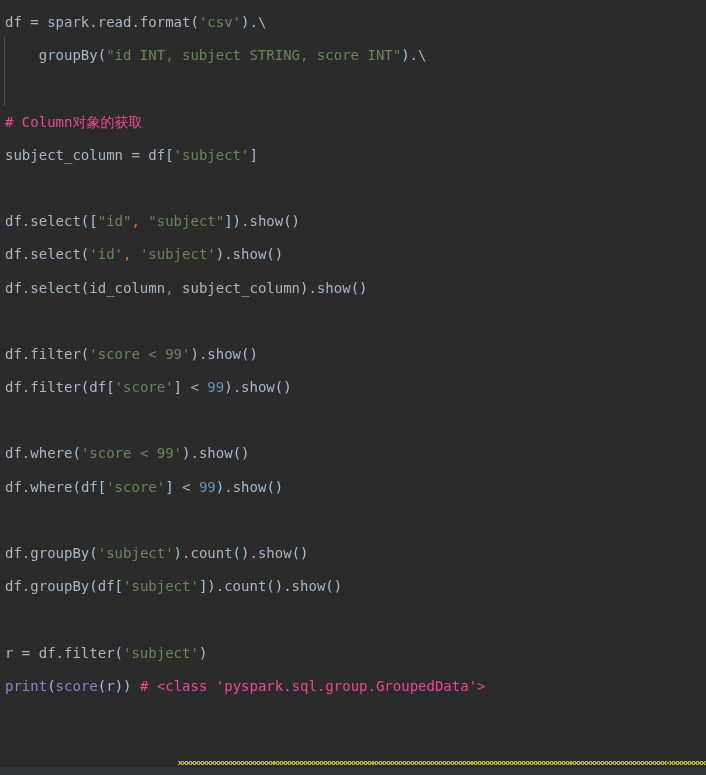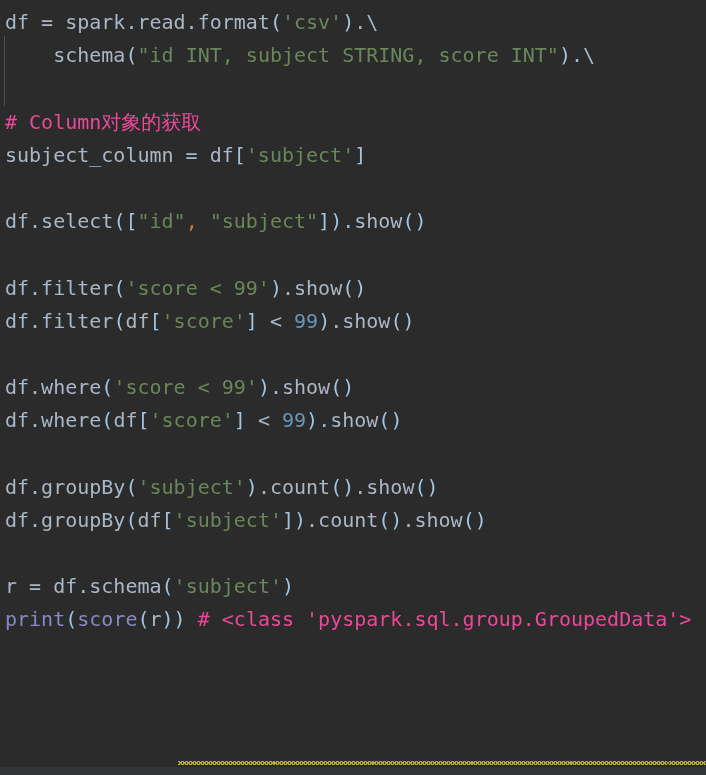--- a/index.html
+++ b/index.html
@@ -27,21 +27,21 @@
     left: 0;
     top: 0;
     width: 706px;
     padding-top: 6px;
     box-sizing: border-box;
   }
   .code-line {
     height: 33.2px;
     line-height: 33.2px;
     white-space: pre;
-    font-size: 20px;
+    font-size: 14px;
     letter-spacing: 0px;
     padding-left: 5px;
     box-sizing: border-box;
     position: relative;
   }
   .code-line .seg { white-space: pre; }
 
   
   .t-default  { color: #a9b7c6; }
   .t-string   { color: #6a8759; }
@@ -87,35 +87,37 @@
     height: 8px;
     background: #313335;
   }
 </style>
 </head>
 <body>
 
 <div id="editor">
   <div class="code-area">
       <div class="code-line"><span class="seg t-default">df = spark.read.format</span><span class="seg t-paren">(</span><span class="seg t-string">'csv'</span><span class="seg t-paren">)</span><span class="seg t-default">.\</span></div>
-      <div class="code-line"><span class="seg t-default">    schema</span><span class="seg t-paren">(</span><span class="seg t-string">"id INT, subject STRING, score INT"</span><span class="seg t-paren">)</span><span class="seg t-default">.\</span></div>
+      <div class="code-line"><span class="seg t-default">    groupBy</span><span class="seg t-paren">(</span><span class="seg t-string">"id INT, subject STRING, score INT"</span><span class="seg t-paren">)</span><span class="seg t-default">.\</span></div>
       <div class="code-line">&nbsp;</div>
       <div class="code-line"><span class="seg t-comment"># Column对象的获取</span></div>
       <div class="code-line"><span class="seg t-default">subject_column = df</span><span class="seg t-paren">[</span><span class="seg t-string">'subject'</span><span class="seg t-paren">]</span></div>
       <div class="code-line">&nbsp;</div>
       <div class="code-line"><span class="seg t-default">df.select</span><span class="seg t-paren">([</span><span class="seg t-string">"id"</span><span class="seg t-comma">,</span><span class="seg t-default"> </span><span class="seg t-string">"subject"</span><span class="seg t-paren">])</span><span class="seg t-default">.show</span><span class="seg t-paren">()</span></div>
+      <div class="code-line"><span class="seg t-default">df.select</span><span class="seg t-paren">(</span><span class="seg t-string">'id'</span><span class="seg t-comma">,</span><span class="seg t-default"> </span><span class="seg t-string">'subject'</span><span class="seg t-paren">)</span><span class="seg t-default">.show</span><span class="seg t-paren">()</span></div>
+      <div class="code-line"><span class="seg t-default">df.select</span><span class="seg t-paren">(</span><span class="seg t-default">id_column</span><span class="seg t-comma">,</span><span class="seg t-default"> subject_column</span><span class="seg t-paren">)</span><span class="seg t-default">.show</span><span class="seg t-paren">()</span></div>
       <div class="code-line">&nbsp;</div>
       <div class="code-line"><span class="seg t-default">df.filter</span><span class="seg t-paren">(</span><span class="seg t-string">'score &lt; 99'</span><span class="seg t-paren">)</span><span class="seg t-default">.show</span><span class="seg t-paren">()</span></div>
       <div class="code-line"><span class="seg t-default">df.filter</span><span class="seg t-paren">(</span><span class="seg t-default">df</span><span class="seg t-paren">[</span><span class="seg t-string">'score'</span><span class="seg t-paren">]</span><span class="seg t-default"> &lt; </span><span class="seg t-number">99</span><span class="seg t-paren">)</span><span class="seg t-default">.show</span><span class="seg t-paren">()</span></div>
       <div class="code-line">&nbsp;</div>
       <div class="code-line"><span class="seg t-default">df.where</span><span class="seg t-paren">(</span><span class="seg t-string">'score &lt; 99'</span><span class="seg t-paren">)</span><span class="seg t-default">.show</span><span class="seg t-paren">()</span></div>
       <div class="code-line"><span class="seg t-default">df.where</span><span class="seg t-paren">(</span><span class="seg t-default">df</span><span class="seg t-paren">[</span><span class="seg t-string">'score'</span><span class="seg t-paren">]</span><span class="seg t-default"> &lt; </span><span class="seg t-number">99</span><span class="seg t-paren">)</span><span class="seg t-default">.show</span><span class="seg t-paren">()</span></div>
       <div class="code-line">&nbsp;</div>
       <div class="code-line"><span class="seg t-default">df.groupBy</span><span class="seg t-paren">(</span><span class="seg t-string">'subject'</span><span class="seg t-paren">)</span><span class="seg t-default">.count</span><span class="seg t-paren">()</span><span class="seg t-default">.show</span><span class="seg t-paren">()</span></div>
       <div class="code-line"><span class="seg t-default">df.groupBy</span><span class="seg t-paren">(</span><span class="seg t-default">df</span><span class="seg t-paren">[</span><span class="seg t-string">'subject'</span><span class="seg t-paren">])</span><span class="seg t-default">.count</span><span class="seg t-paren">()</span><span class="seg t-default">.show</span><span class="seg t-paren">()</span></div>
       <div class="code-line">&nbsp;</div>
-      <div class="code-line"><span class="seg t-default">r = df.schema</span><span class="seg t-paren">(</span><span class="seg t-string">'subject'</span><span class="seg t-paren">)</span></div>
+      <div class="code-line"><span class="seg t-default">r = df.filter</span><span class="seg t-paren">(</span><span class="seg t-string">'subject'</span><span class="seg t-paren">)</span></div>
       <div class="code-line"><span class="seg t-builtin">print</span><span class="seg t-paren">(</span><span class="seg t-builtin">score</span><span class="seg t-paren">(</span><span class="seg t-default">r</span><span class="seg t-paren">))</span><span class="seg t-comment"> # &lt;class 'pyspark.sql.group.GroupedData'&gt;</span></div>
     </div>
   <div class="bottom-strip"></div>
 <div class="indent-guide" style="left: 4px; top: 36px; height: 70px; background: rgb(79, 82, 84);"></div>
     <div class="squiggle" style="left: 178px; top: 761px; width: 528px;"></div>
   </div>
 
 </body></html>

